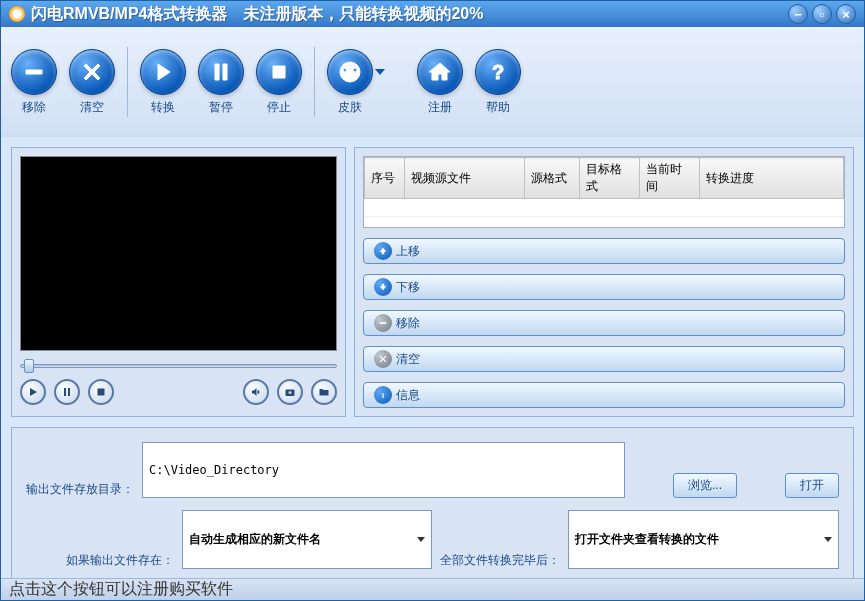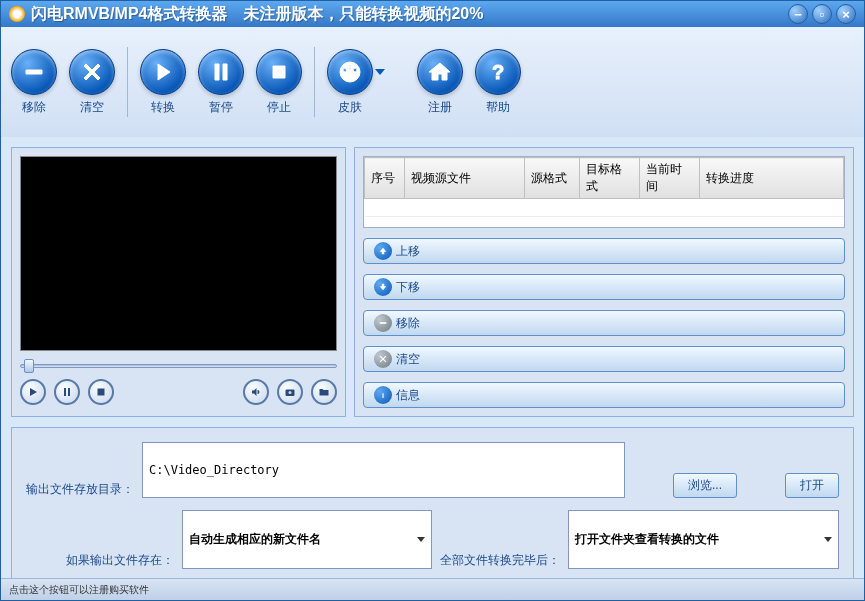--- a/index.html
+++ b/index.html
@@ -46,21 +46,21 @@
 
 .settings { margin: 0 10px 10px 10px; border: 1px solid #90b0e0; background: #d8e4f4; padding: 14px; }
 .setting-row { display: flex; align-items: flex-end; gap: 8px; margin-bottom: 12px; }
 .setting-row:last-child { margin-bottom: 0; margin-left: 40px; }
 .setting-label { color: #1a4a8a; }
 .text-input { flex: 1; border: 1px solid #8098c0; padding: 20px 6px; font-family: monospace; font-size: 12px; background: #fff; }
 .combo { border: 1px solid #8098c0; padding: 20px 6px; background: #fff; font-size: 12px; min-width: 200px; display: flex; justify-content: space-between; align-items: center; font-weight: bold; }
 .combo-arrow { width: 0; height: 0; border-left: 4px solid transparent; border-right: 4px solid transparent; border-top: 5px solid #333; }
 .btn { padding: 3px 14px; background: linear-gradient(to bottom, #f0f8ff, #c0d8f0); border: 1px solid #6090c8; border-radius: 3px; cursor: pointer; color: #1a4a8a; font-size: 12px; margin-left: 40px; }
 
-.statusbar { position: absolute; bottom: 0; left: 0; right: 0; height: 22px; background: linear-gradient(to bottom, #d8e4f4, #c0d0e8); border-top: 1px solid #a0b8d8; display: flex; align-items: center; padding: 0 8px; color: #333; font-size: 10px; }
+.statusbar { position: absolute; bottom: 0; left: 0; right: 0; height: 22px; background: linear-gradient(to bottom, #d8e4f4, #c0d0e8); border-top: 1px solid #a0b8d8; display: flex; align-items: center; padding: 0 8px; color: #333; font-size: 16px; }
 </style>
 </head>
 <body>
 
 <div class="window">
   <div class="titlebar">
     <div class="titlebar-icon"></div>
     <div class="titlebar-text">闪电RMVB/MP4格式转换器　未注册版本，只能转换视频的20%</div>
     <div class="win-btns">
       <div class="win-btn">−</div>

